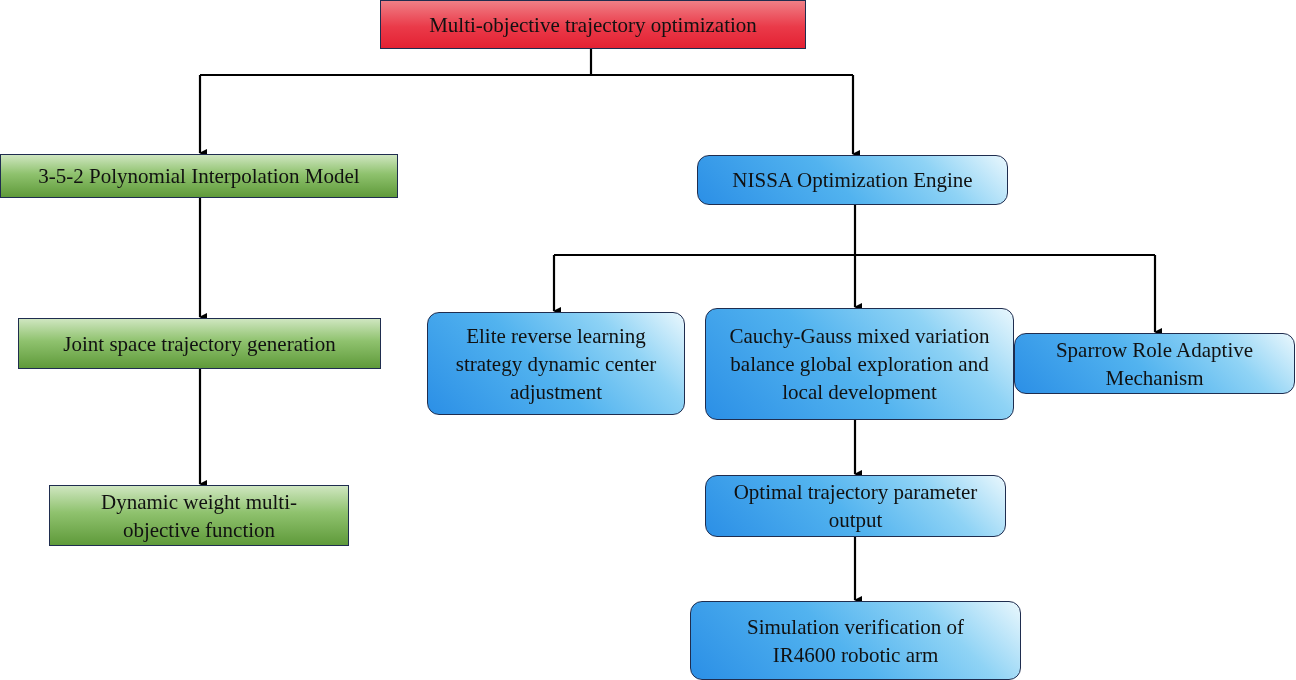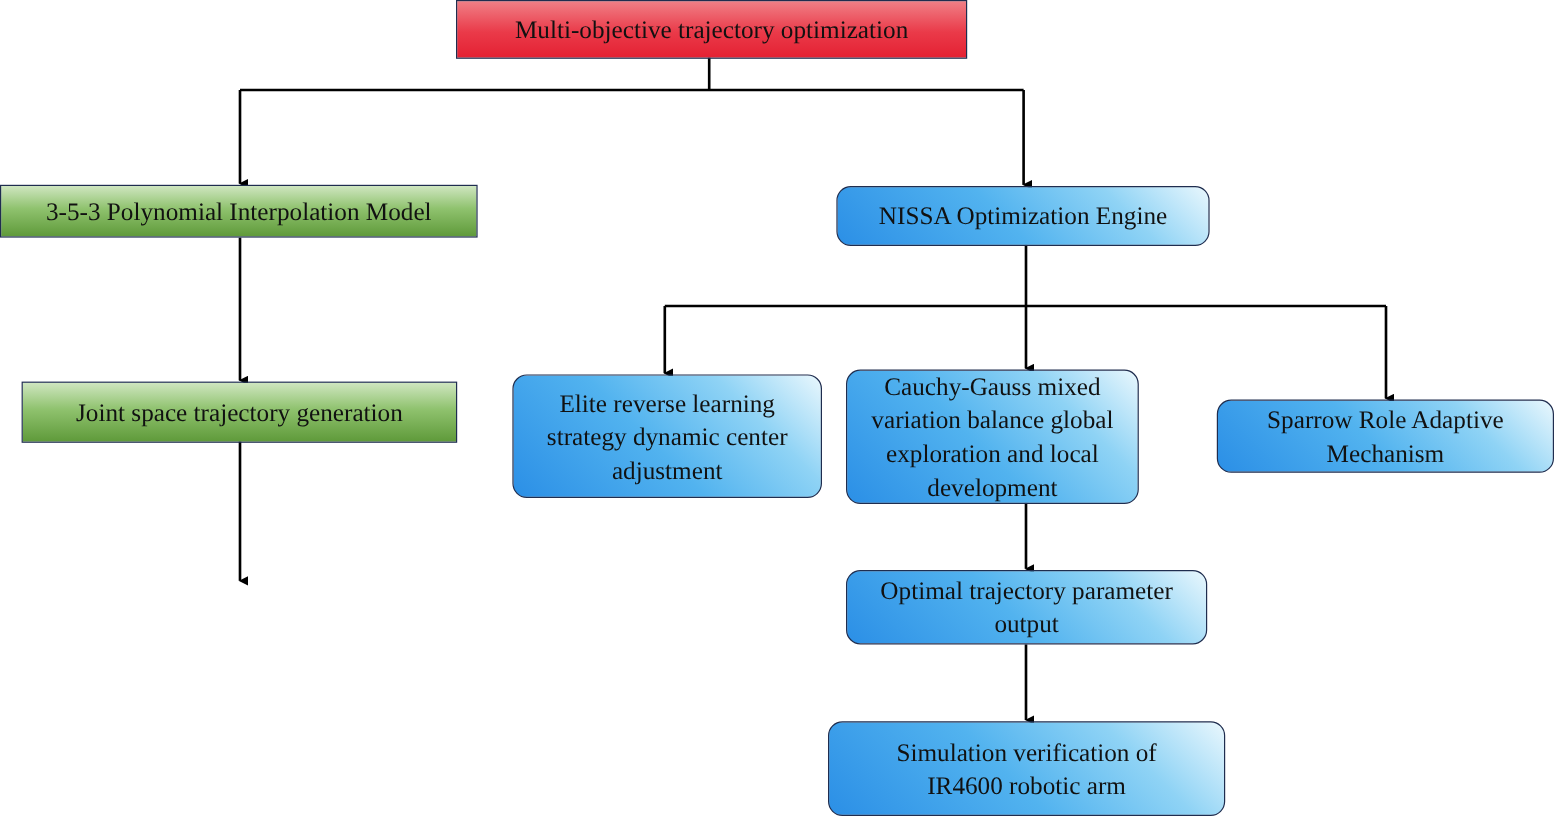--- a/index.html
+++ b/index.html
@@ -48,37 +48,40 @@
 
     <path class="line" d="M855,419 L855,474" marker-end="url(#arr)"></path>
     <path class="line" d="M855,537 L855,600" marker-end="url(#arr)"></path>
   </svg>
 
   <div class="node red" style="left:380px; top:0px; width:426px; height:49px;">
     <span>Multi-objective trajectory optimization</span>
   </div>
 
   <div class="node green" style="left:0px; top:154px; width:398px; height:44px;">
-    <span>3-5-3 Polynomial Interpolation Model</span>
+    <span>3-5-2 Polynomial Interpolation Model</span>
   </div>
 
   <div class="node green" style="left:18px; top:318px; width:363px; height:51px;align-items:center;">
     <span>Joint space trajectory generation</span>
   </div>
 
+  <div class="node green" style="left:49px; top:485px; width:300px; height:61px; padding:0 30px;">
+    <span>Dynamic weight multi-objective function</span>
+  </div>
 
   <div class="node blue" style="left:697px; top:155px; width:311px; height:50px;">
     <span>NISSA Optimization Engine</span>
   </div>
 
   <div class="node blue" style="left:427px; top:312px; width:258px; height:103px; padding:16px 10px;">
     <span>Elite reverse learning strategy dynamic center adjustment</span>
   </div>
 
-  <div class="node blue" style="left:705px; top:308px; width:244px; height:112px; padding:0 6px;">
+  <div class="node blue" style="left:705px; top:308px; width:309px; height:112px; padding:0 6px;">
     <span>Cauchy-Gauss mixed variation balance global exploration and local development</span>
   </div>
 
   <div class="node blue" style="left:1014px; top:333px; width:281px; height:61px; padding:0 40px;">
     <span>Sparrow Role Adaptive Mechanism</span>
   </div>
 
   <div class="node blue" style="left:705px; top:475px; width:301px; height:62px;">
     <span>Optimal trajectory parameter output</span>
   </div>

